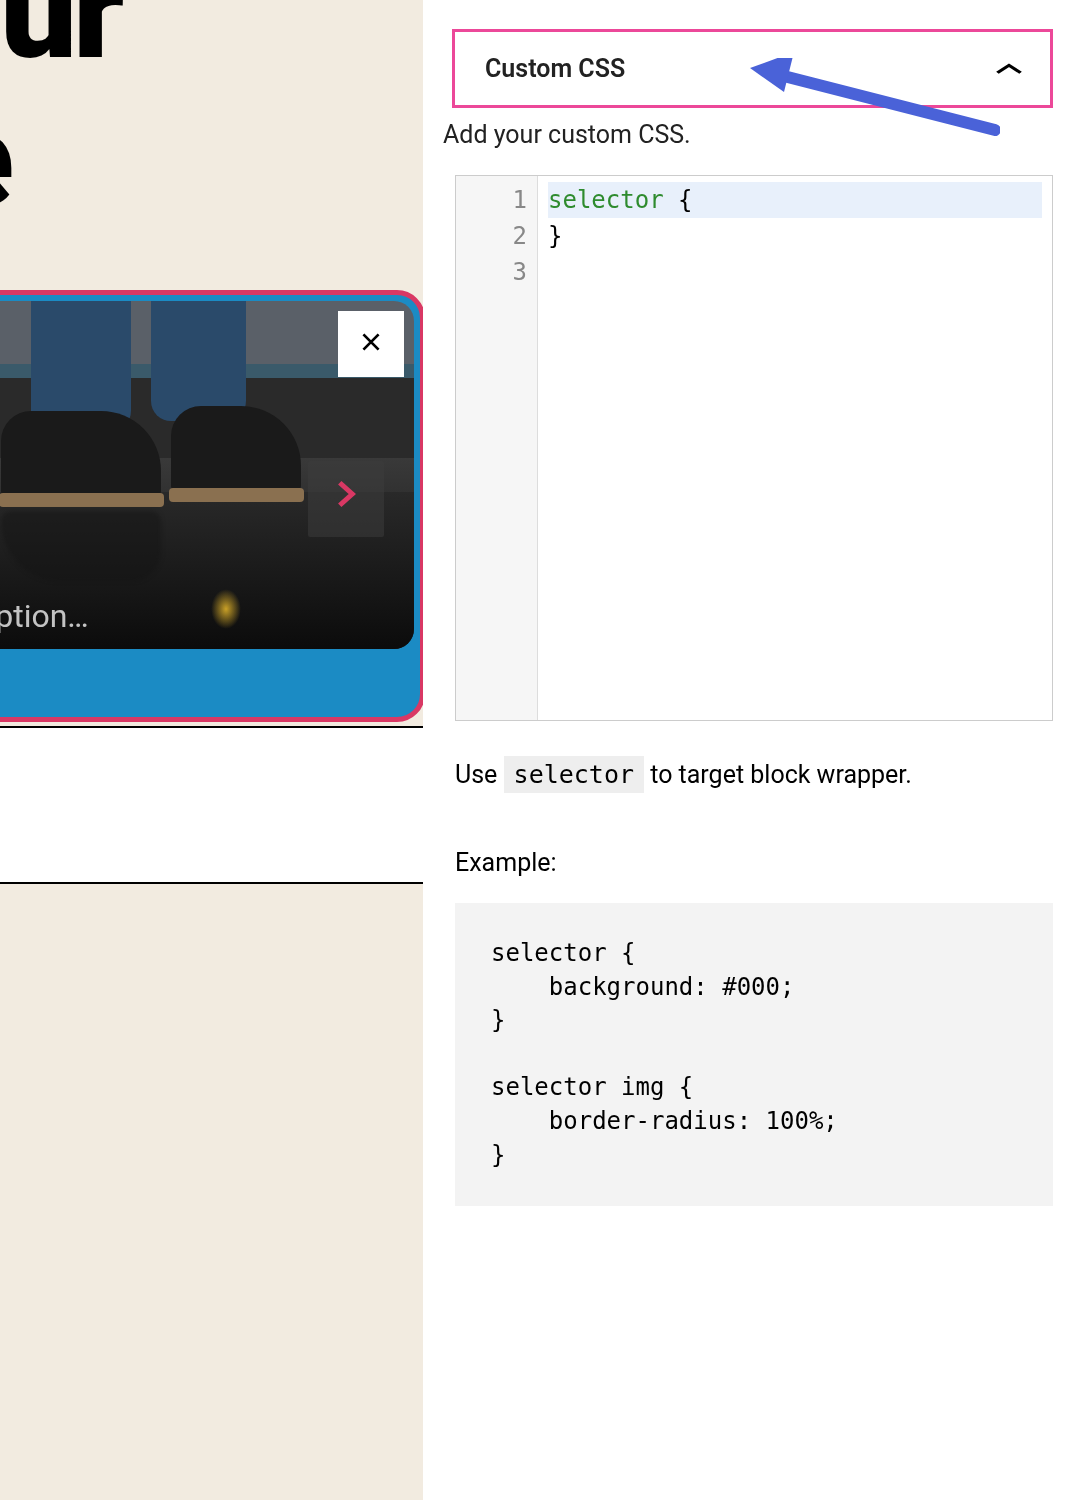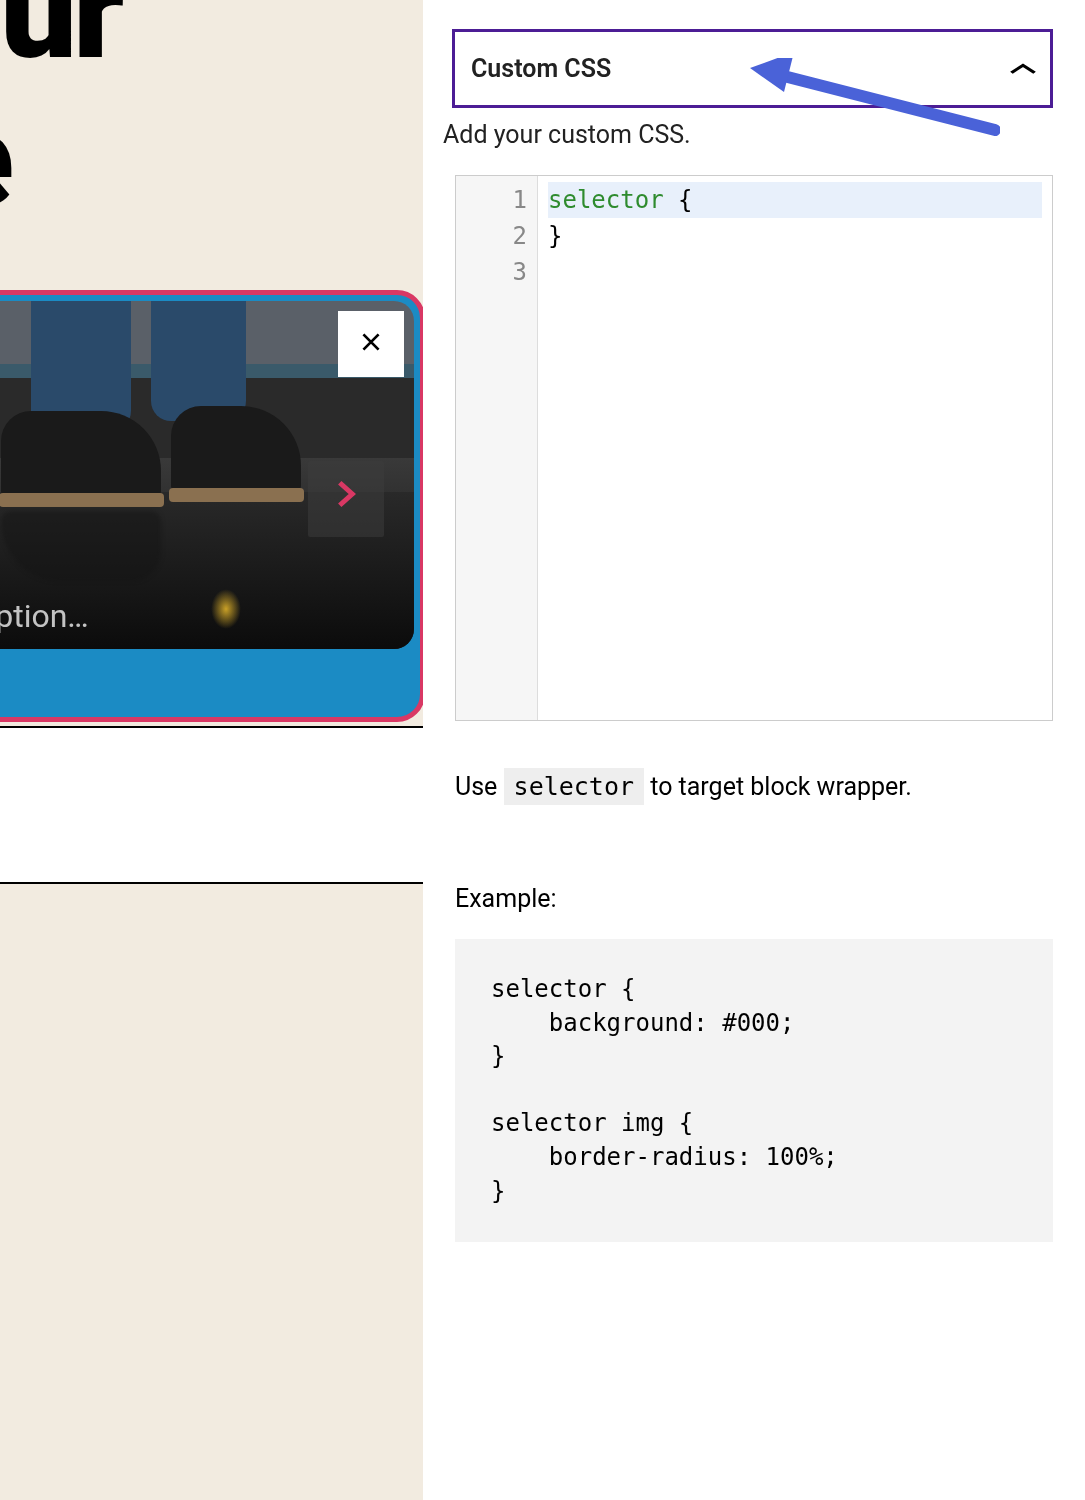--- a/index.html
+++ b/index.html
@@ -154,22 +154,22 @@
   }
   
   .sidebar {
     flex: 1;
     height: 100%;
     background: #fff;
     position: relative;
   }
   .panel-header {
     margin: 29px 32px 0 29px;
-    border: 3px solid #4c1d95;
-    padding: 22px 16px;
+    border: 3px solid #ec4899;
+    padding: 22px 30px;
     display: flex;
     align-items: center;
     justify-content: space-between;
     cursor: pointer;
     position: relative;
   }
   .panel-title { font-size: 25px; font-weight: 600; color: #222; }
   .chev { font-size: 22px; transform: scaleX(1.4); }
   .arrow-annot {
     position: absolute;
@@ -195,27 +195,27 @@
     background: #f6f6f6;
     border-right: 1px solid #ddd;
     text-align: right;
     padding: 6px 10px 0 0;
     color: #888;
     line-height: 1.5;
   }
   .code-lines { flex: 1; padding: 6px 10px 0 10px; line-height: 1.5; }
   .ln1 { background: #e8f0fb; }
   .kw { color: #2e8b2e; }
-  .help1 { margin: 48px 32px 0 32px; font-size: 25px; line-height: 1.4; }
+  .help1 { margin: 36px 32px 0 32px; font-size: 25px; line-height: 1.4; }
   .inline-code {
     font-family: Menlo, Consolas, monospace;
     background: #eee;
     padding: 4px 10px;
   }
-  .example-label { margin: 80px 32px 0 32px; font-size: 25px; }
+  .example-label { margin: 56px 32px 0 32px; font-size: 25px; }
   .example-block {
     margin: 26px 32px 0 32px;
     background: #f3f3f3;
     padding: 34px 36px;
     font-family: Menlo, Consolas, monospace;
     font-size: 24px;
     line-height: 1.4;
     white-space: pre;
   }
 </style>

